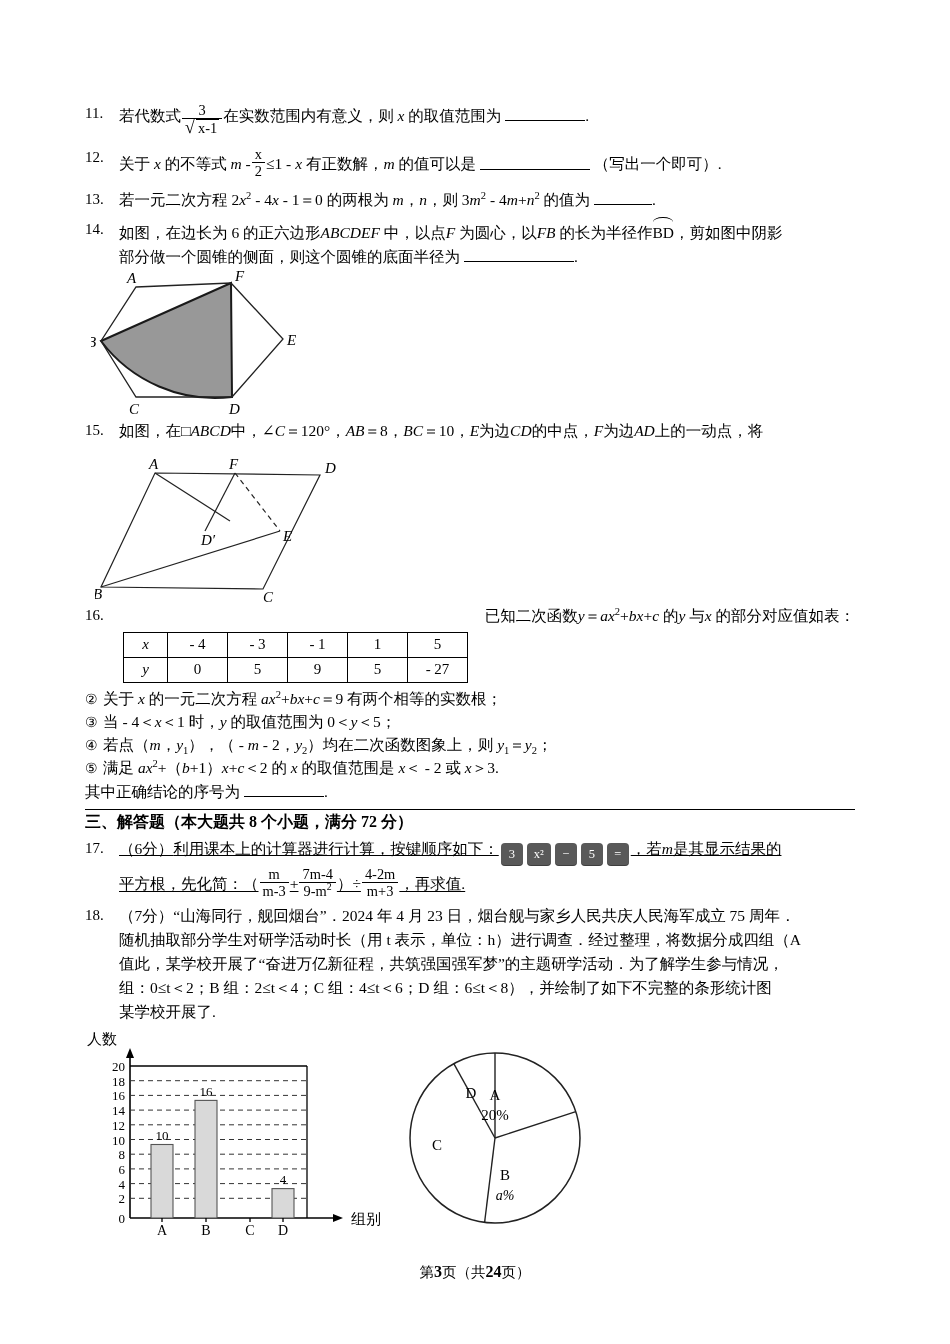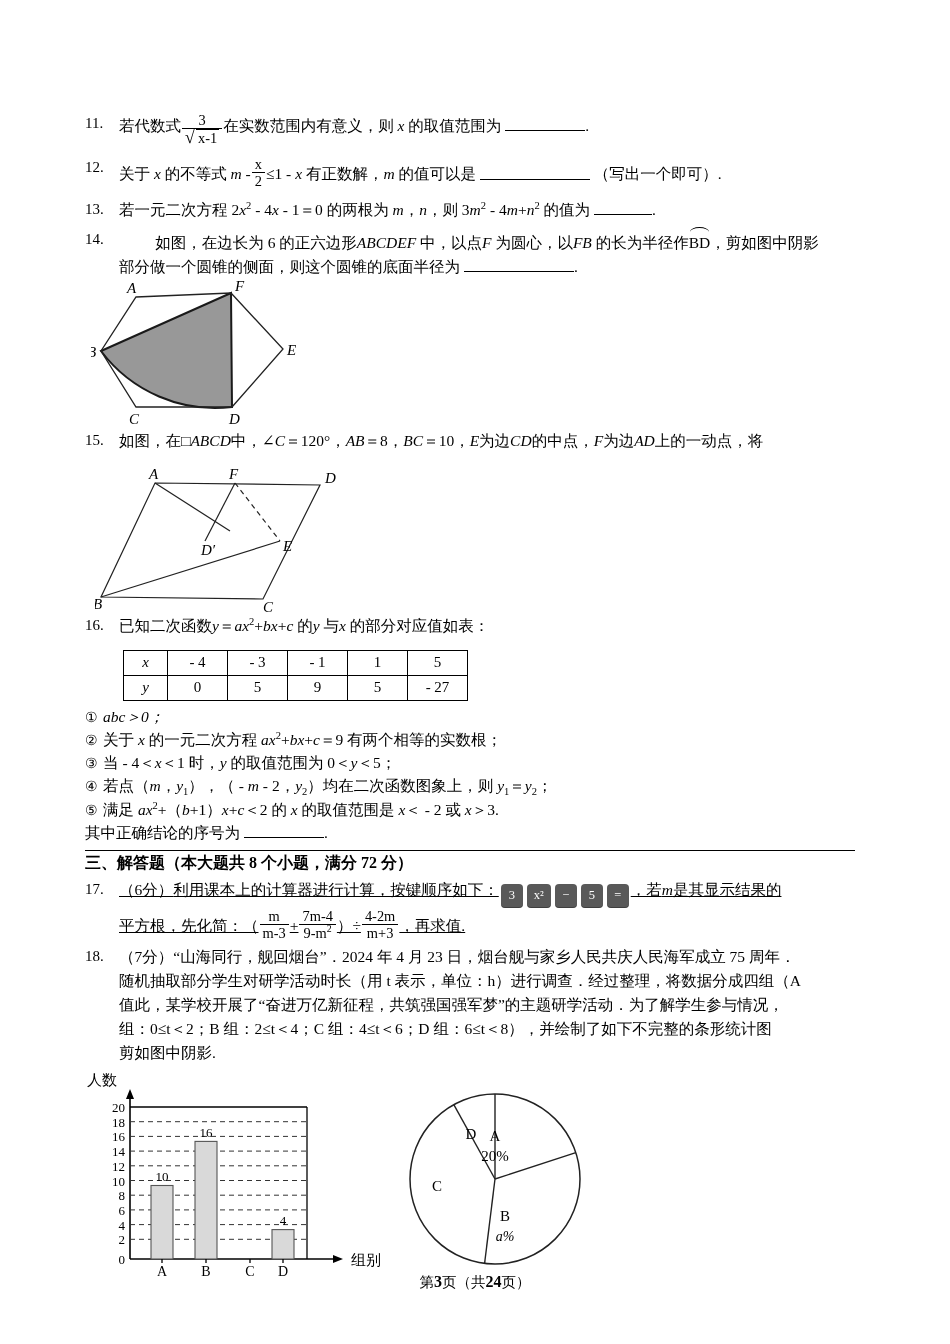--- a/index.html
+++ b/index.html
@@ -7,21 +7,21 @@
   body {
     width: 950px; height: 1344px;
     background: #ffffff;
     font-family: "Liberation Serif", "DejaVu Serif", serif;
     color: #000;
     position: relative;
     overflow: hidden;
   }
   .page {
     position: absolute;
-    left: 0; top: 12px;
+    left: 0; top: 2px;
     width: 950px; height: 1332px;
     padding: 100px 95px 0 85px;
   }
   .q {
     position: relative;
     font-size: 15.5px;
     line-height: 1.55;
     margin-bottom: 4px;
   }
   .qnum {
@@ -142,21 +142,21 @@
     <span class="qnum">13.</span>
     <span class="qbody" style="display:block;">
       <span>若一元二次方程 2</span><i>x</i><sup>2</sup><span> - 4</span><i>x</i><span> - 1＝0 的两根为</span>
       <i>m</i><span>，</span><i>n</i><span>，则 3</span><i>m</i><sup>2</sup><span> - 4</span><i>m</i><span>+</span><i>n</i><sup>2</sup><span> 的值为</span>
       <span class="blank b-s"></span><span>.</span>
     </span>
   </div>
 
   <div class="q" style="margin-bottom:0;">
     <span class="qnum">14.</span>
-    <span class="qbody" style="display:block;text-align:center;">
+    <span class="qbody" style="display:block;">
       <span>如图，在边长为 6 的正六边形</span><i>ABCDEF</i>
       <span>中，以点</span><i>F</i>
       <span>为圆心，以</span><i>FB</i>
       <span>的长为半径作</span><span class="arc"><span class="cap"></span><span>BD</span></span><span>，剪如图中阴影</span>
     </span>
     <span class="ind" style="display:block;">
       <span>部分做一个圆锥的侧面，则这个圆锥的底面半径为</span>
       <span class="blank b-l"></span><span>.</span>
     </span>
   </div>
@@ -199,23 +199,23 @@
       <text x="54" y="10" font-size="15" font-style="italic">A</text>
       <text x="134" y="10" font-size="15" font-style="italic">F</text>
       <text x="230" y="14" font-size="15" font-style="italic">D</text>
       <text x="-2" y="140" font-size="15" font-style="italic">B</text>
       <text x="168" y="143" font-size="15" font-style="italic">C</text>
       <text x="188" y="82" font-size="15" font-style="italic">E</text>
       <text x="106" y="86" font-size="15" font-style="italic">D′</text>
     </svg>
   </div>
 
-  <div class="q" style="margin-bottom:12px;">
+  <div class="q" style="margin-bottom:4px;">
     <span class="qnum">16.</span>
-    <span class="qbody" style="display:block;">
+    <span class="qbody" style="display:block;text-align:right;">
       <span>已知二次函数</span><i>y</i><span>＝</span><i>a</i><i>x</i><sup>2</sup><span>+</span><i>b</i><i>x</i><span>+</span><i>c</i>
       <span>的</span><i>y</i>
       <span>与</span><i>x</i>
       <span>的部分对应值如表：</span>
     </span>
   </div>
 
   <table class="tbl">
     <tbody>
         <tr>
@@ -232,23 +232,20 @@
       <td>5</td>
       <td>9</td>
       <td>5</td>
       <td>- 27</td>
     </tr>
   </tbody>
     </table>
 
   <div style="font-size:15.5px; line-height:1.5;">
     <div>
-      <span class="circnum">①</span><i>abc＞0；</i>
-    </div>
-    <div>
       <span class="circnum">②</span><span>关于 <i>x</i> 的一元二次方程 <i>ax</i><sup>2</sup>+<i>bx</i>+<i>c</i>＝9 有两个相等的实数根；</span>
     </div>
     <div>
       <span class="circnum">③</span><span>当 - 4＜<i>x</i>＜1 时，<i>y</i> 的取值范围为 0＜<i>y</i>＜5；</span>
     </div>
     <div>
       <span class="circnum">④</span><span>若点（<i>m</i>，<i>y</i><sub>1</sub>），（ - <i>m</i> - 2，<i>y</i><sub>2</sub>）均在二次函数图象上，则 <i>y</i><sub>1</sub>＝<i>y</i><sub>2</sub>；</span>
     </div>
     <div>
       <span class="circnum">⑤</span><span>满足 <i>ax</i><sup>2</sup>+（<i>b</i>+1）<i>x</i>+<i>c</i>＜2 的 <i>x</i> 的取值范围是 <i>x</i>＜ - 2 或 <i>x</i>＞3.</span>
@@ -272,21 +269,21 @@
   </div>
 
   <div class="q" style="margin-bottom:2px;">
     <span class="qnum">18.</span>
     <span class="qbody" style="display:block;">
       <span>（7分）</span><span>“山海同行，舰回烟台”．2024 年 4 月 23 日，烟台舰与家乡人民共庆人民海军成立 75 周年．</span>
     </span>
     <span class="ind" style="display:block;">随机抽取部分学生对研学活动时长（用 t 表示，单位：h）进行调查．经过整理，将数据分成四组（A</span>
     <span class="ind" style="display:block;">值此，某学校开展了“奋进万亿新征程，共筑强国强军梦”的主题研学活动．为了解学生参与情况，</span>
     <span class="ind" style="display:block;">组：0≤t＜2；B 组：2≤t＜4；C 组：4≤t＜6；D 组：6≤t＜8），并绘制了如下不完整的条形统计图</span>
-    <span class="ind" style="display:block;">剪如图中阴影.</span>
+    <span class="ind" style="display:block;">某学校开展了.</span>
   </div>
 
   <div class="figwrap" style="margin-top:4px;">
     <svg width="560" height="215" viewBox="0 0 560 215">
 
       <text x="2" y="16" font-size="15">人数</text>
 
       <line x1="45" y1="28" x2="45" y2="190" stroke="#000" stroke-width="1.6"></line>
       <polygon points="45,20 41,30 49,30" fill="#000"></polygon>
 

